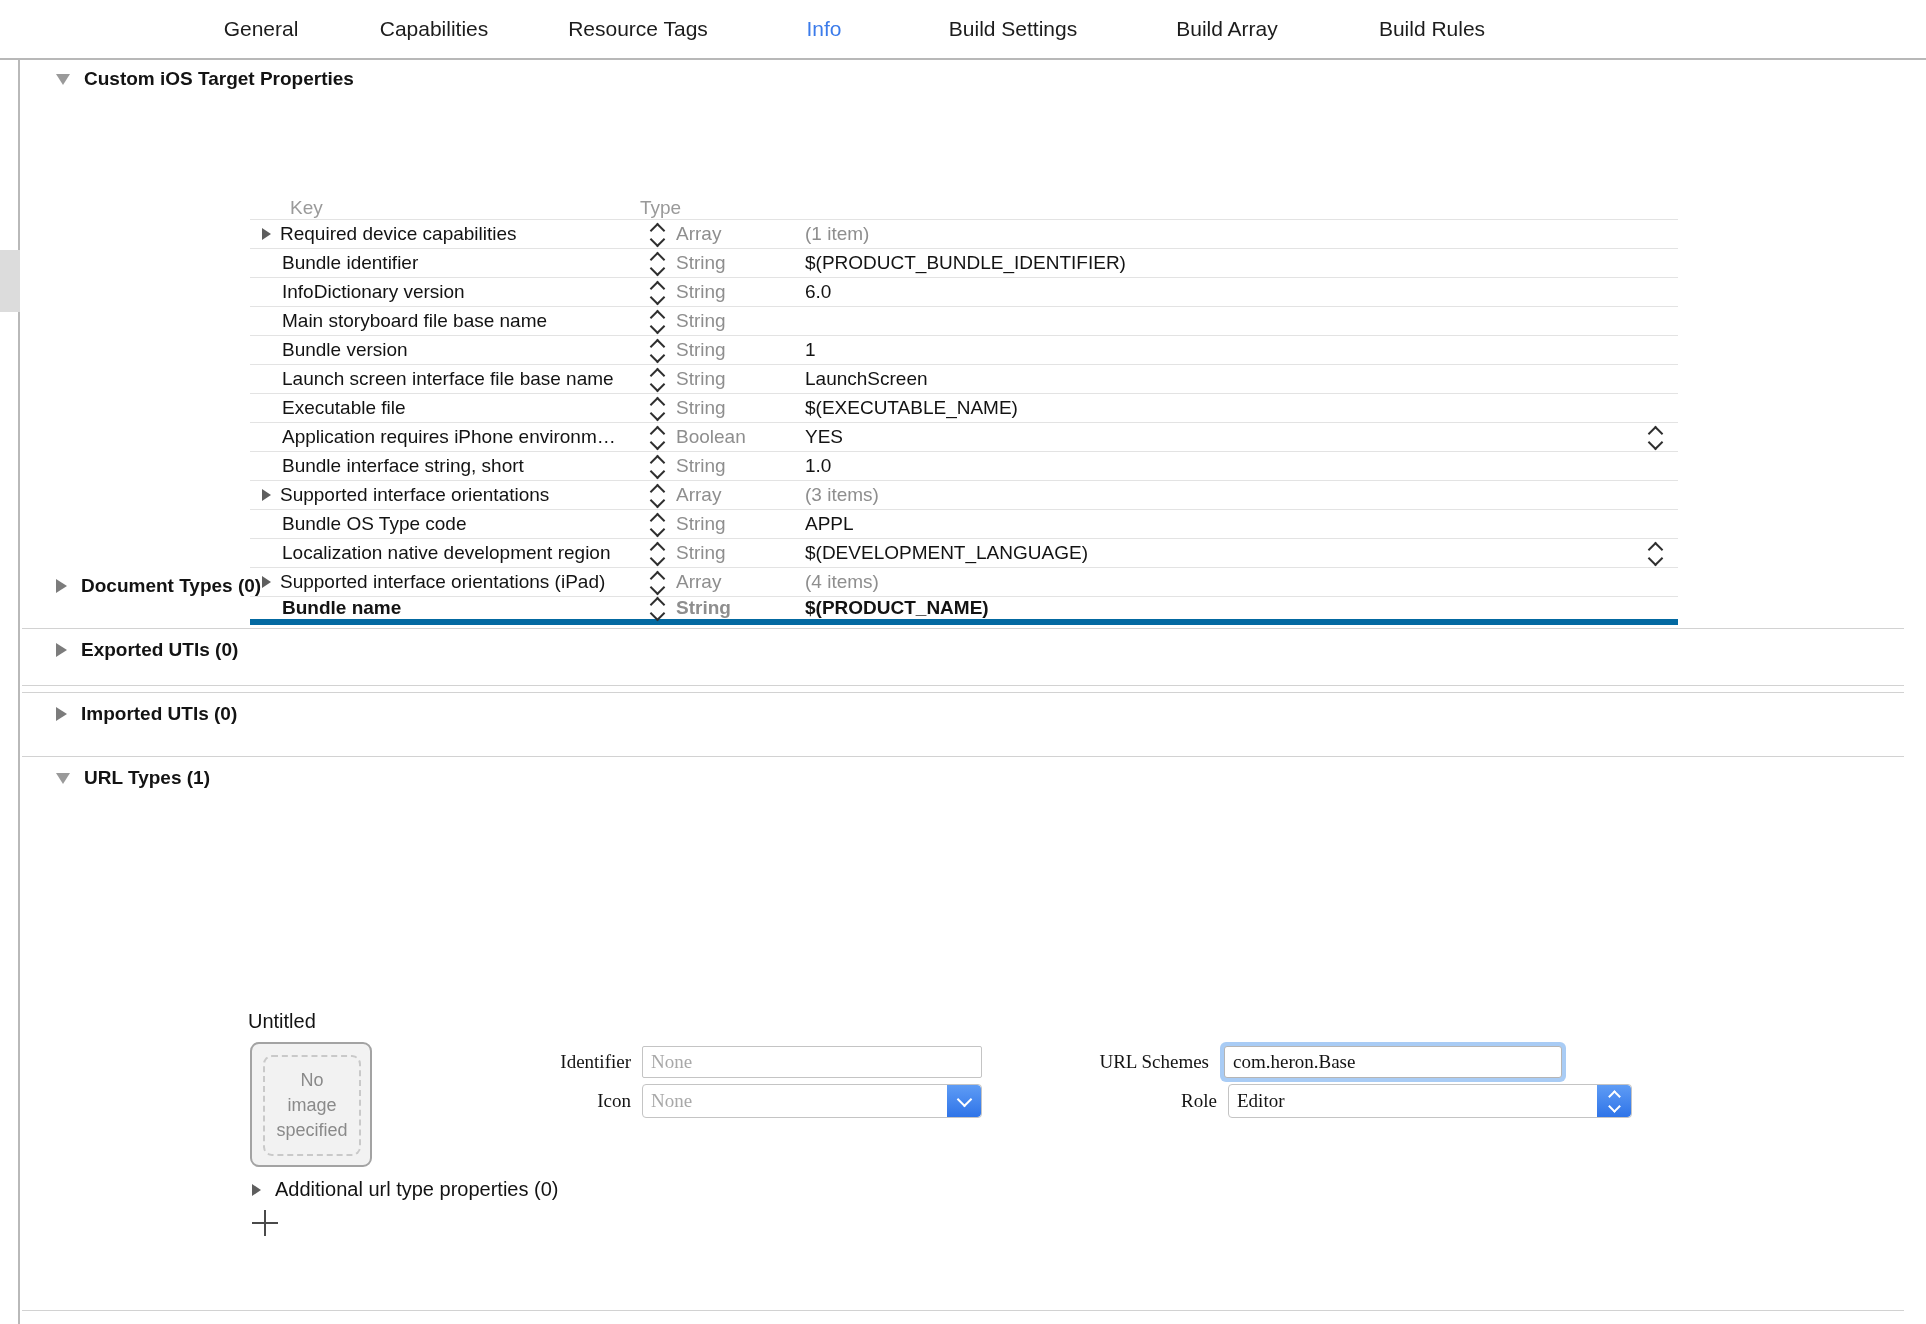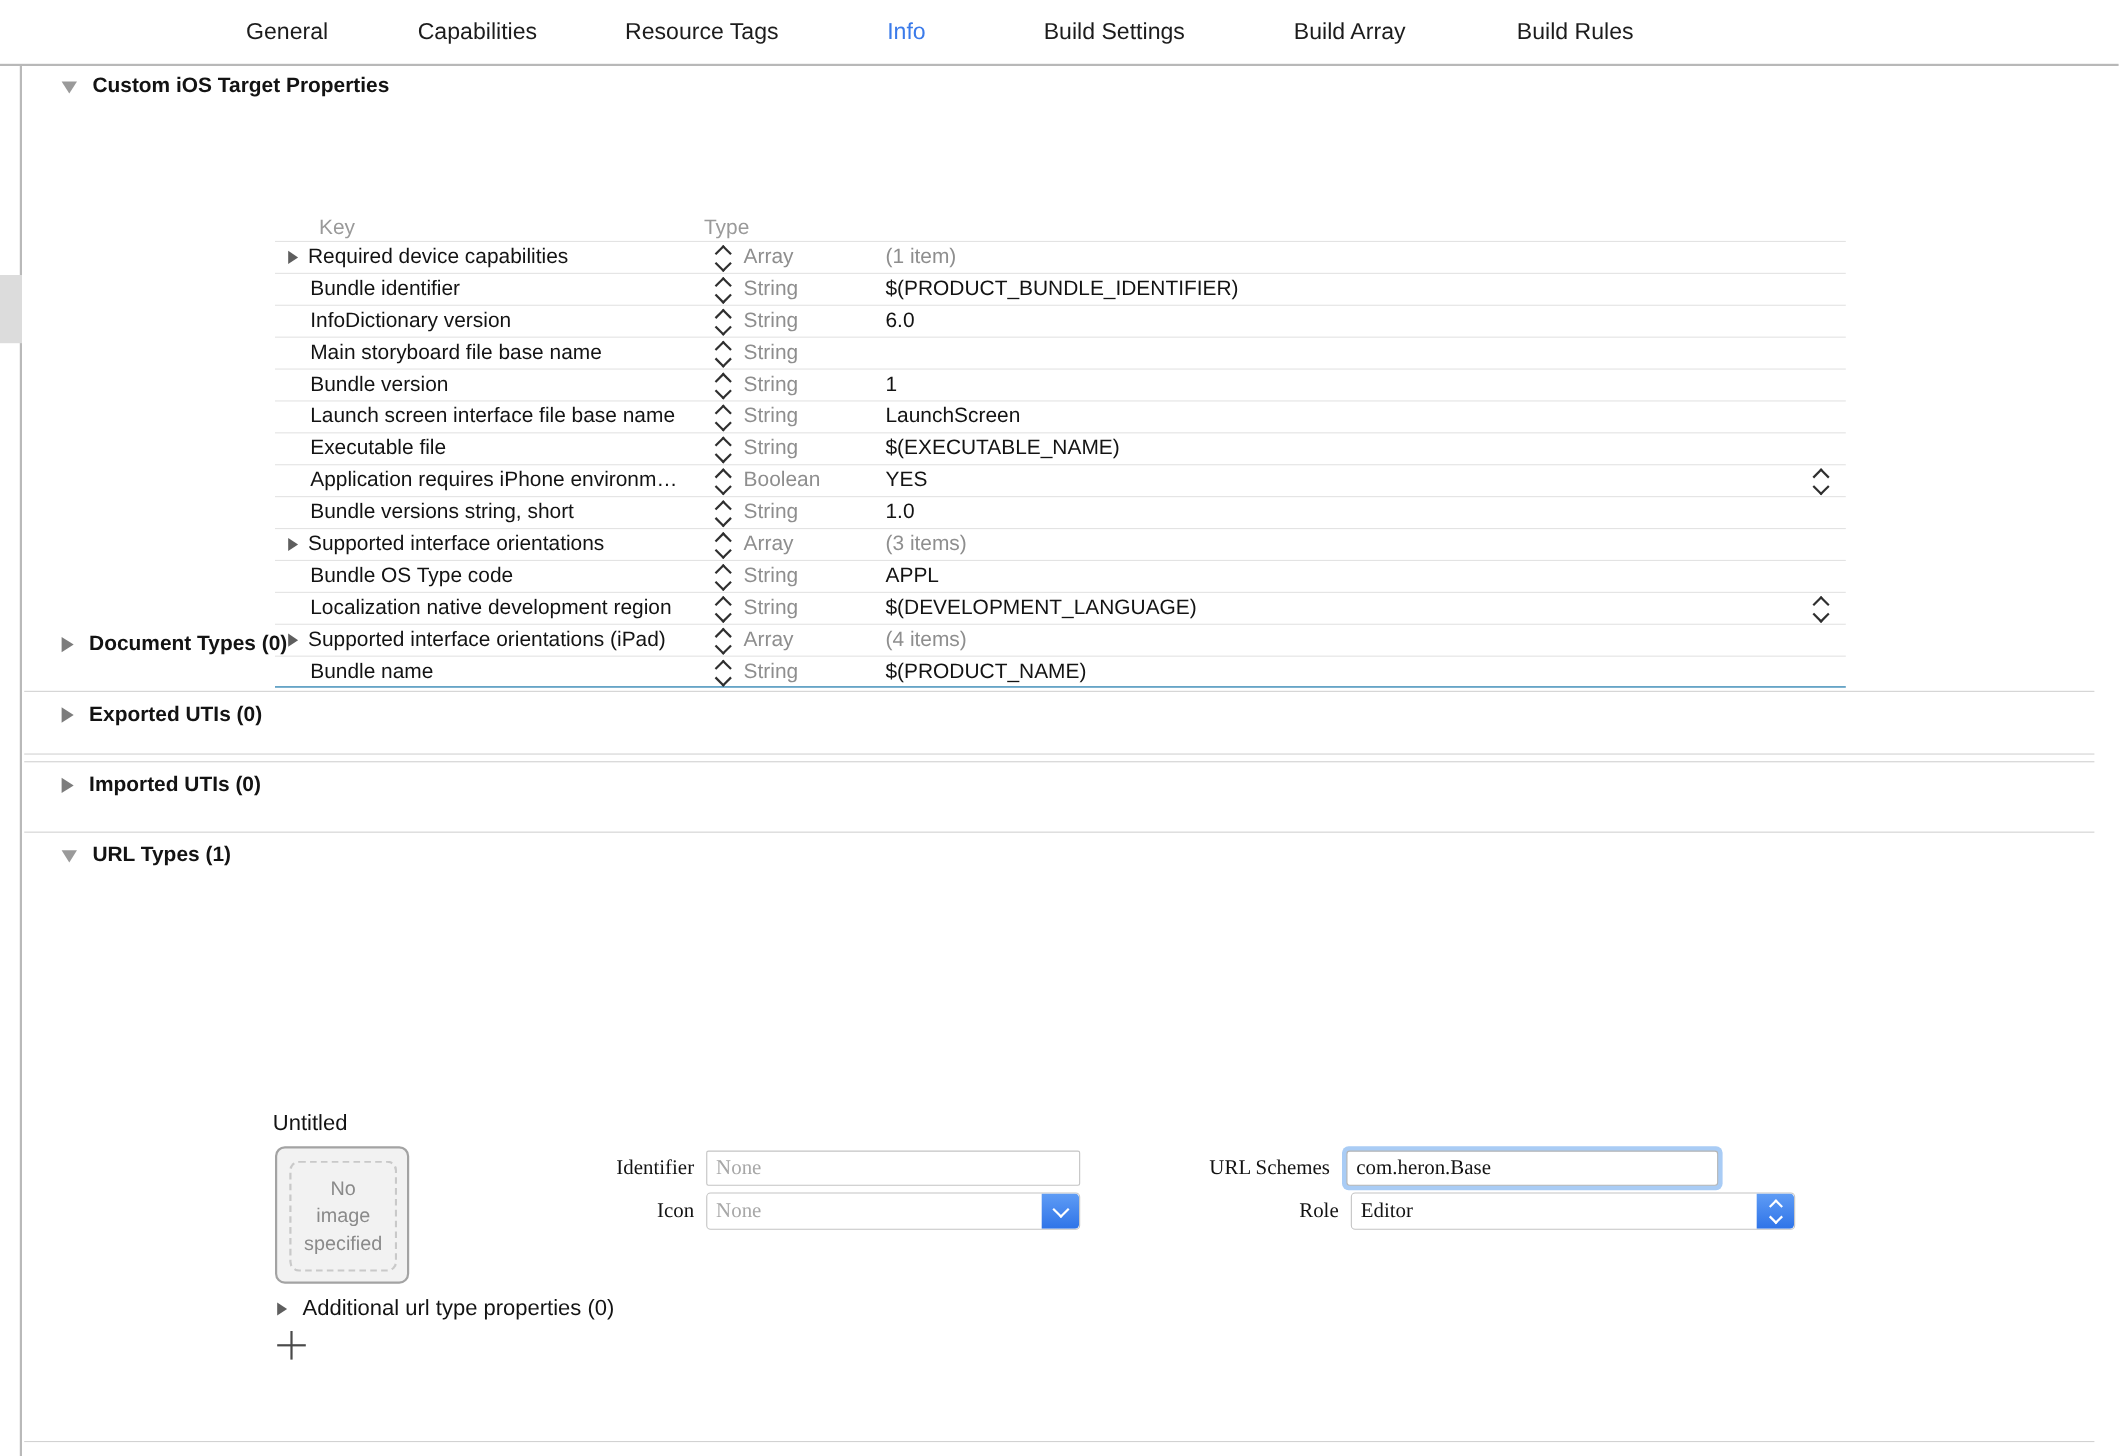--- a/index.html
+++ b/index.html
@@ -90,21 +90,21 @@
   .ch-type  { width: 165px; }
   .ch-value { flex: 1; }
 
   .prow {
     display: flex; align-items: center;
     height: 29px;
     border-top: 1px solid #e3e3e3;
     font-size: 19px; color: #131313;
     position: relative;
   }
-  .prow:last-child { border-bottom: 1px solid #0369a1; }
+  .prow:last-child { border-bottom: 6px solid #0369a1; font-weight: bold; }
 
   .c-key {
     width: 390px; display: flex; align-items: center;
     padding-left: 12px; white-space: nowrap; overflow: hidden;
   }
   .c-key .tri { margin-right: 9px; flex: 0 0 auto; }
   .c-key .spacer { display: inline-block; width: 20px; flex: 0 0 auto; }
   .c-stepper { width: 36px; display: flex; justify-content: center; }
   .c-type { width: 129px; color: #8e8e8e; }
   .c-value { flex: 1; color: #131313; }
@@ -354,21 +354,21 @@
       <div class="c-type">Boolean</div>
       <div class="c-value">YES</div>
       <div class="c-endstep">
           <span class="stepper"></span>
         </div>
     </div>
 
     <div class="prow">
       <div class="c-key">
         <span class="spacer"></span>
-        <span>Bundle versions string, short</span>
+        <span>Bundle interface string, short</span>
       </div>
       <div class="c-stepper">
           <span class="stepper"></span>
         </div>
       <div class="c-type">String</div>
       <div class="c-value">1.0</div>
       <div class="c-endstep"></div>
     </div>
 
     <div class="prow">

